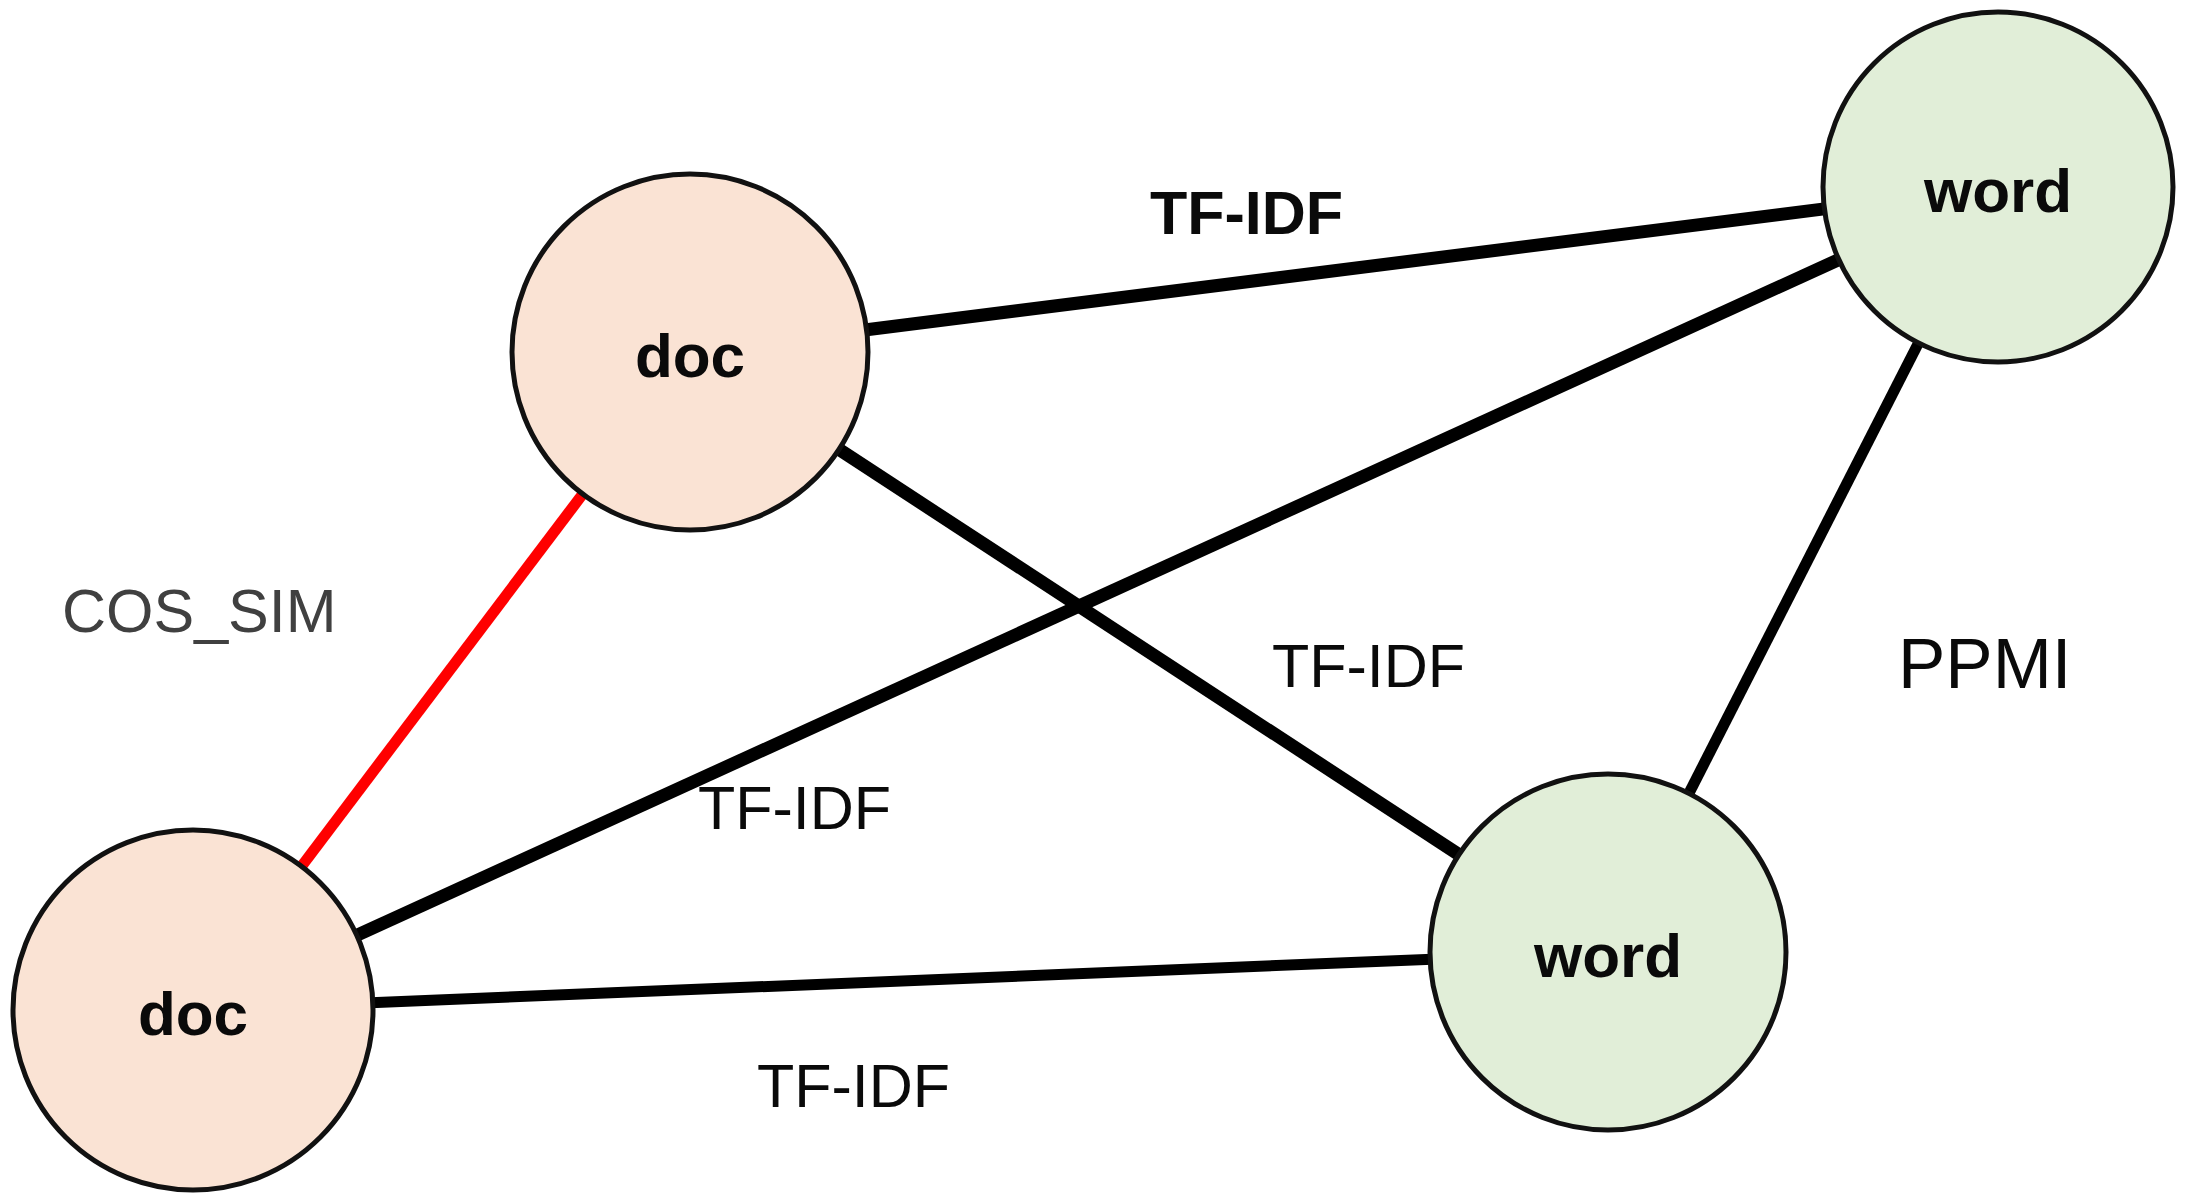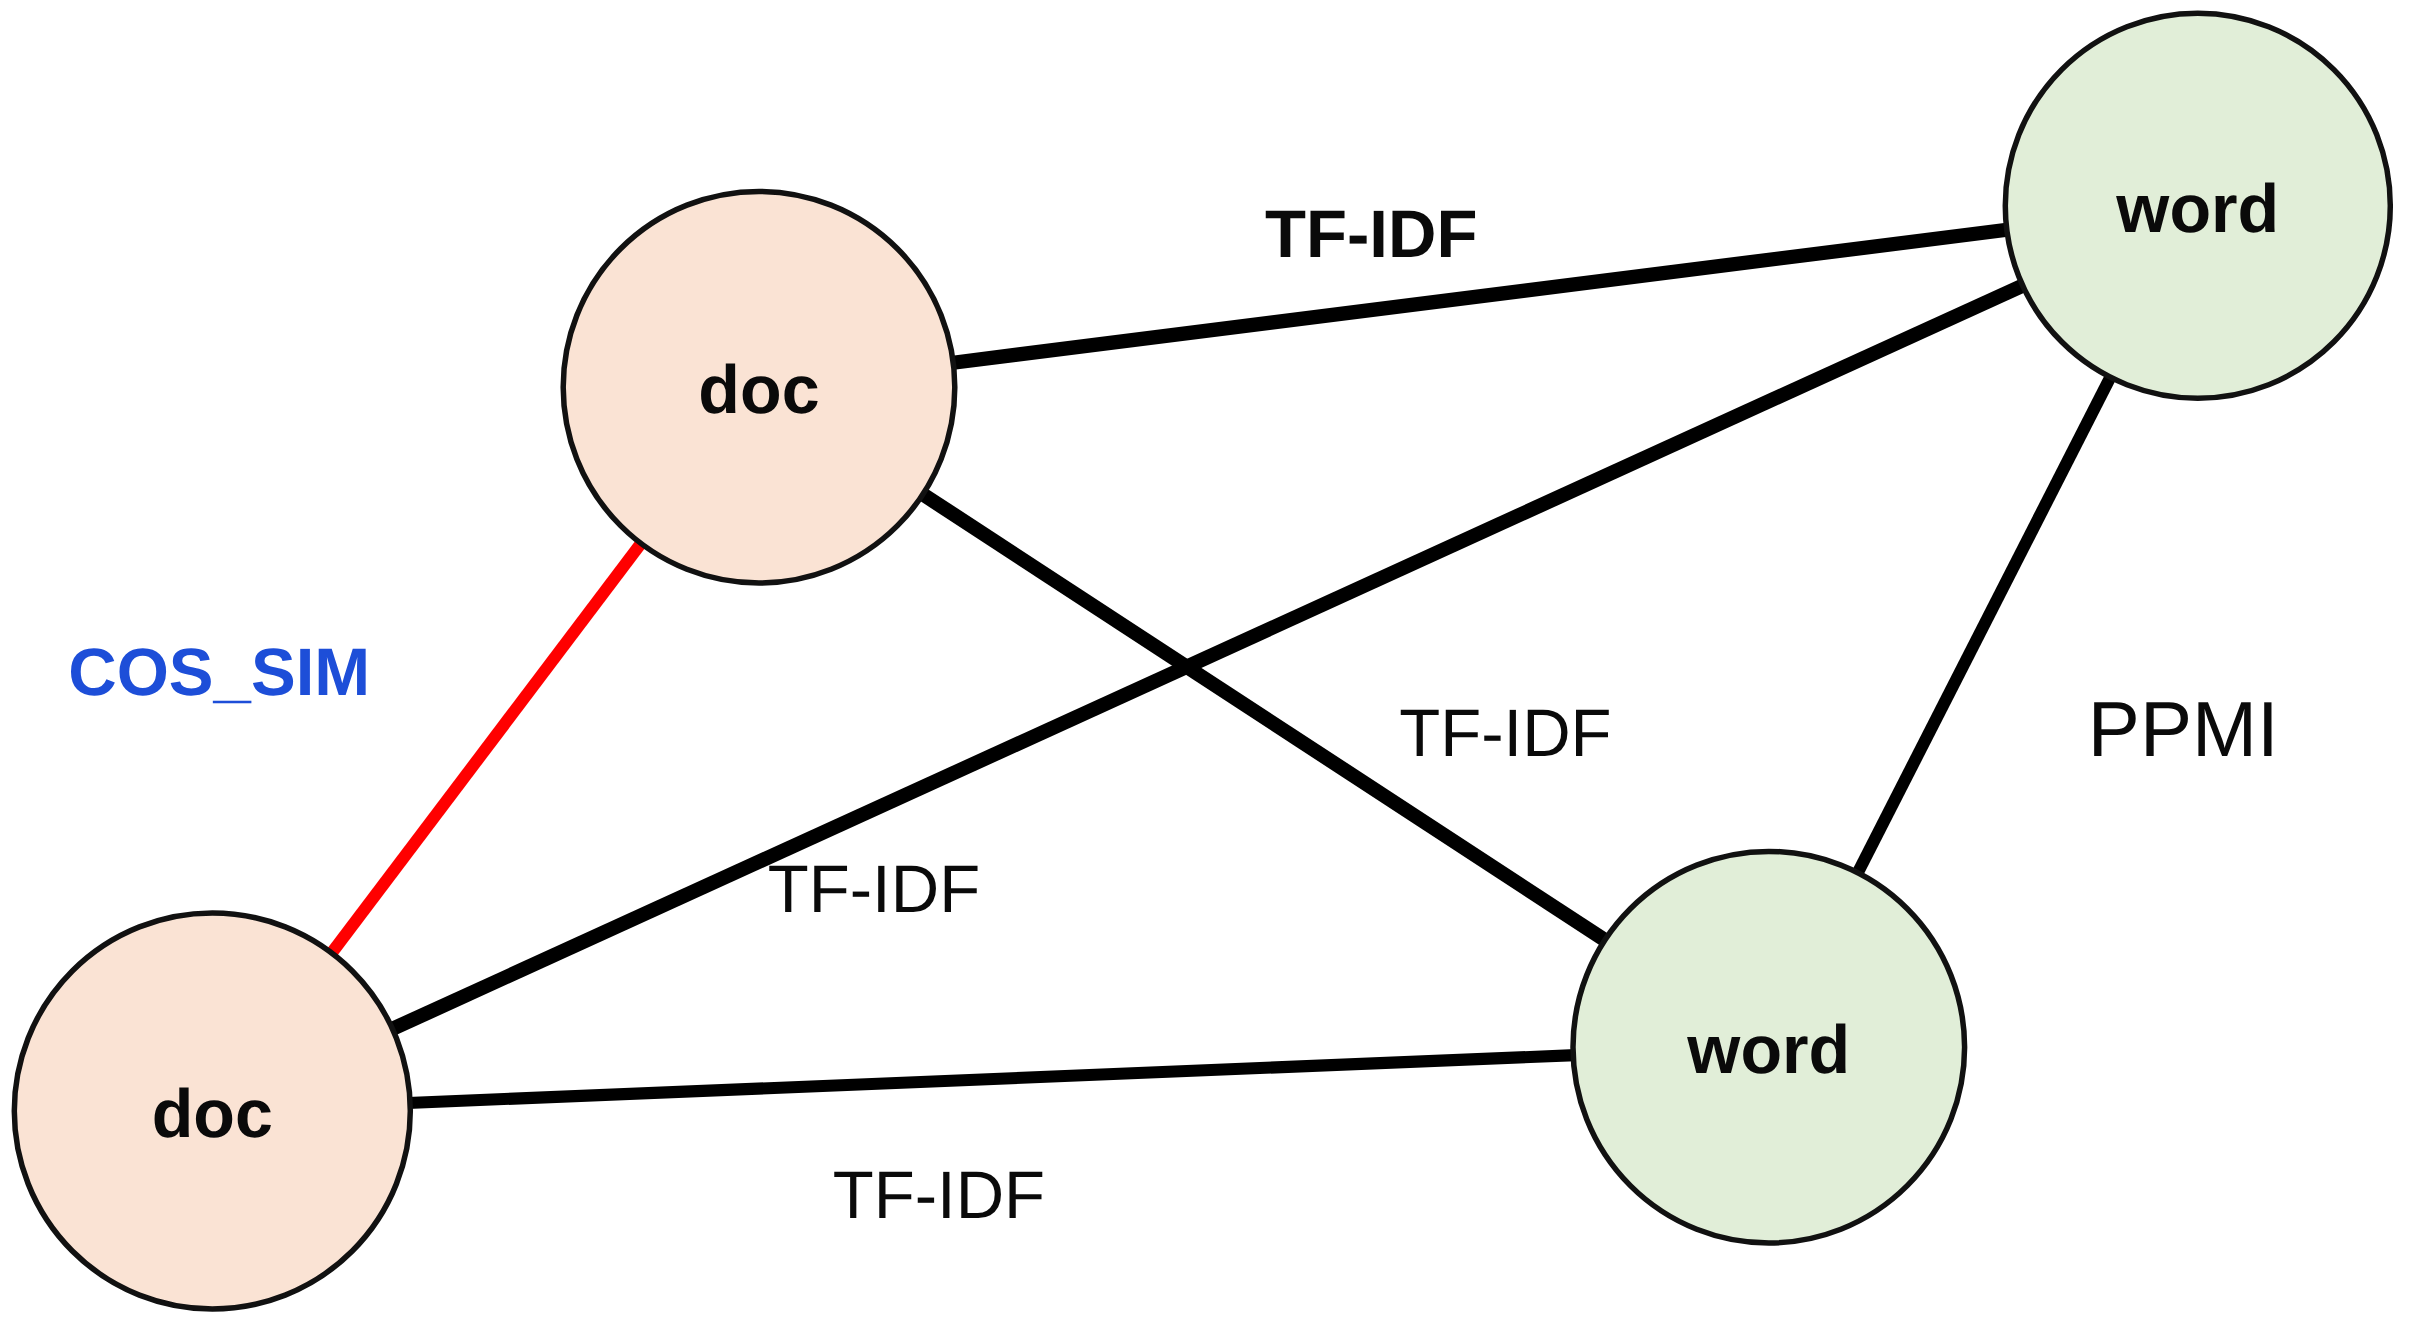--- a/index.html
+++ b/index.html
@@ -84,16 +84,16 @@
         </g>
       </g>
   </svg>
 
   <div id="labels-layer">
       <div class="edge-label" style="left: 1150px; top: 183px; font-size: 61px; color: rgb(10, 10, 10); font-weight: bold;">TF-IDF</div>
       <div class="edge-label" style="left: 1272px; top: 636px; font-size: 61px; color: rgb(10, 10, 10); font-weight: normal;">TF-IDF</div>
       <div class="edge-label" style="left: 698px; top: 778px; font-size: 61px; color: rgb(10, 10, 10); font-weight: normal;">TF-IDF</div>
       <div class="edge-label" style="left: 757px; top: 1056px; font-size: 61px; color: rgb(10, 10, 10); font-weight: normal;">TF-IDF</div>
       <div class="edge-label" style="left: 1898px; top: 628px; font-size: 71px; color: rgb(10, 10, 10); font-weight: normal;">PPMI</div>
-      <div class="edge-label" style="left: 62px; top: 581px; font-size: 61px; color: #1d4ed8; font-weight: bold;">COS_SIM</div>
+      <div class="edge-label" style="left: 62px; top: 581px; font-size: 61px; color: #404040; font-weight: normal;">COS_SIM</div>
     </div>
 
 </div>
 
 </body></html>

